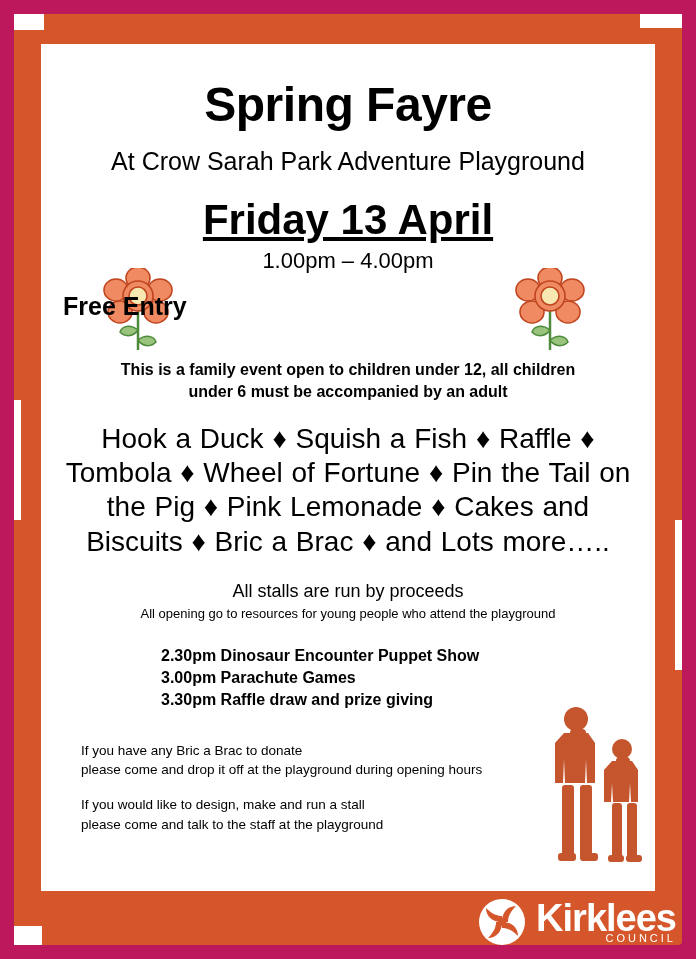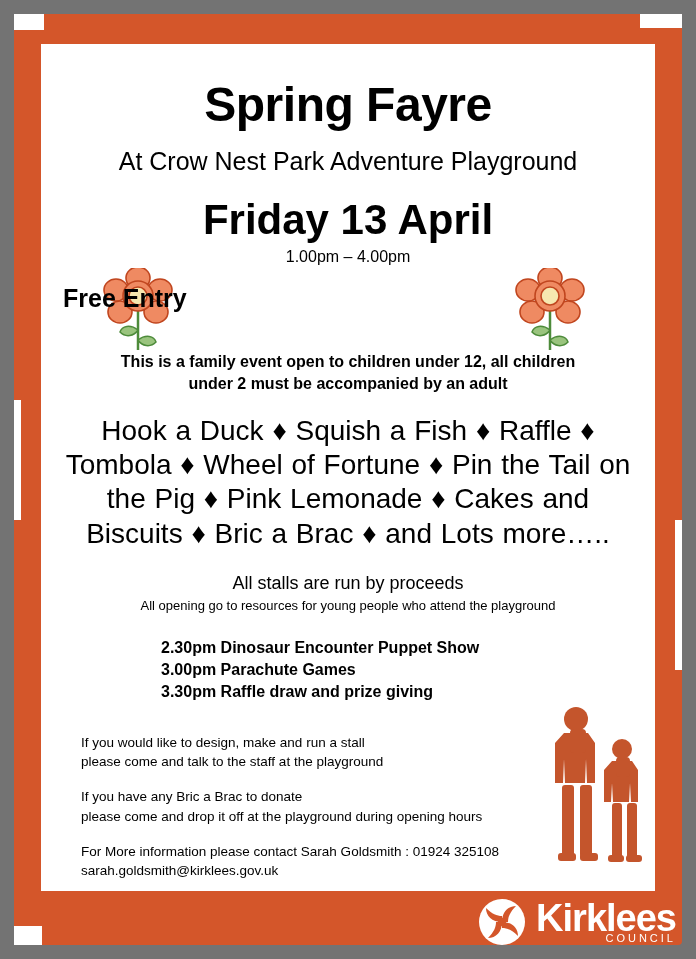--- a/index.html
+++ b/index.html
@@ -11,21 +11,21 @@
     height: 959px;
     background: #ffffff;
     font-family: "Liberation Sans", sans-serif;
     overflow: hidden;
   }
 
   .poster {
     position: relative;
     width: 696px;
     height: 959px;
-    background: #737373;
+    background: #be185d;
     box-sizing: border-box;
   }
 
   
   .frame-outer {
     position: absolute;
     left: 14px;
     top: 14px;
     width: 668px;
     height: 931px;
@@ -73,24 +73,25 @@
     margin: 18px 0 0 0;
     line-height: 1.1;
   }
   .date {
     text-align: center;
     font-size: 42px;
     font-weight: bold;
     color: #000;
     margin: 22px 0 0 0;
     line-height: 1.05;
+    text-decoration: underline;
   }
   .time {
     text-align: center;
-    font-size: 16px;
+    font-size: 22px;
     color: #000;
     margin: 6px 0 0 0;
   }
   .free-entry {
     text-align: left;
     font-size: 25px;
     font-weight: bold;
     color: #000;
     margin: 18px 0 0 0;
   }
@@ -250,48 +251,44 @@
       <rect x="70" y="100" width="10" height="56" rx="3"></rect>
       <rect x="85" y="100" width="10" height="56" rx="3"></rect>
       <rect x="66" y="152" width="16" height="7" rx="3"></rect>
       <rect x="84" y="152" width="16" height="7" rx="3"></rect>
       <rect x="74" y="54" width="14" height="20" rx="4"></rect>
     </g>
   </svg>
 
   <div class="content">
     <h1 class="title">Spring Fayre</h1>
-    <div class="subtitle">At Crow Nest Park Adventure Playground</div>
+    <div class="subtitle">At Crow Sarah Park Adventure Playground</div>
     <div class="date">Friday 13 April</div>
     <div class="time">1.00pm – 4.00pm</div>
     <div class="free-entry">Free Entry</div>
     <div class="family-note">
       <div>This is a family event open to children under 12, all children</div>
-      <div>under 2 must be accompanied by an adult</div>
+      <div>under 6 must be accompanied by an adult</div>
     </div>
     <div class="activities">Hook a Duck ♦ Squish a Fish ♦ Raffle ♦ Tombola ♦ Wheel of Fortune ♦ Pin the Tail on the Pig ♦ Pink Lemonade ♦ Cakes and Biscuits ♦ Bric a Brac ♦ and Lots more…..</div>
     <div class="stalls">All stalls are run by proceeds</div>
     <div class="proceeds">All opening go to resources for young people who attend the playground</div>
     <div class="schedule">
       <div>2.30pm Dinosaur Encounter Puppet Show</div>
       <div>3.00pm Parachute Games</div>
       <div>3.30pm Raffle draw and prize giving</div>
     </div>
     <div class="footer-block">
       <p>
-        <span>If you would like to design, make and run a stall</span><br>
-        <span> please come and talk to the staff at the playground</span>
-      </p>
-      <p>
         <span>If you have any Bric a Brac to donate</span><br>
         <span>please come and drop it off at the playground during opening hours</span>
       </p>
       <p>
-        <span>For More information please contact Sarah Goldsmith : 01924 325108</span><br>
-        <span>sarah.goldsmith@kirklees.gov.uk</span>
+        <span>If you would like to design, make and run a stall</span><br>
+        <span> please come and talk to the staff at the playground</span>
       </p>
     </div>
   </div>
 
   <div class="logo">
     <svg class="logo-mark" width="48" height="48" viewBox="0 0 48 48">
       <circle cx="24" cy="24" r="23" fill="#ffffff"></circle>
       <g fill="#d4562a">
         <path d="M24 24 C24 14 30 8 38 8 C32 14 30 19 30 24 Z"></path>
         <path d="M24 24 C34 24 40 30 40 38 C34 32 29 30 24 30 Z"></path>

